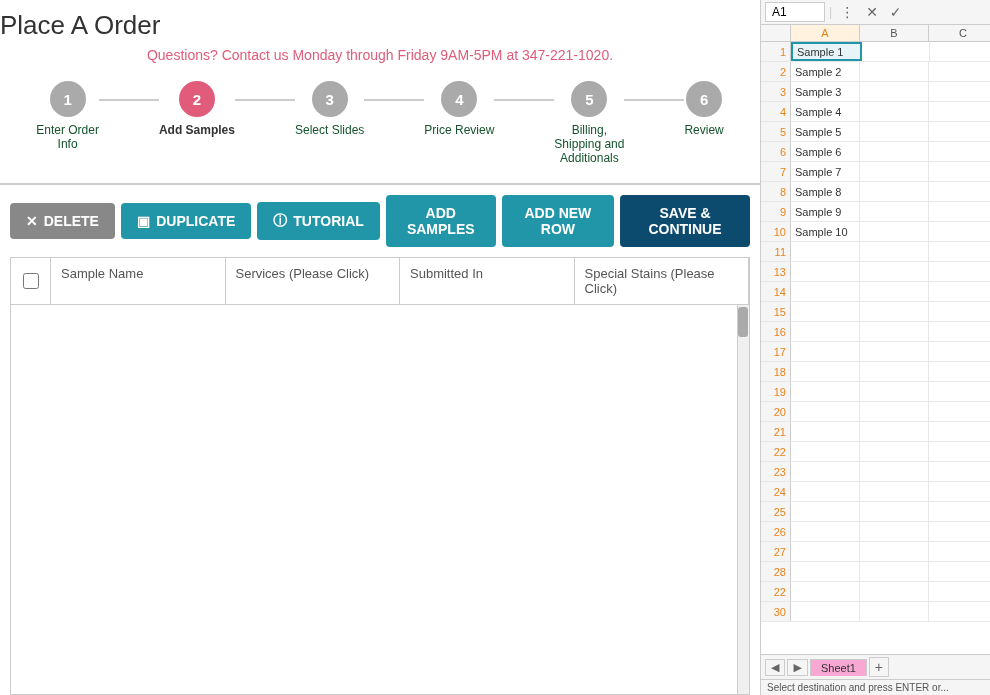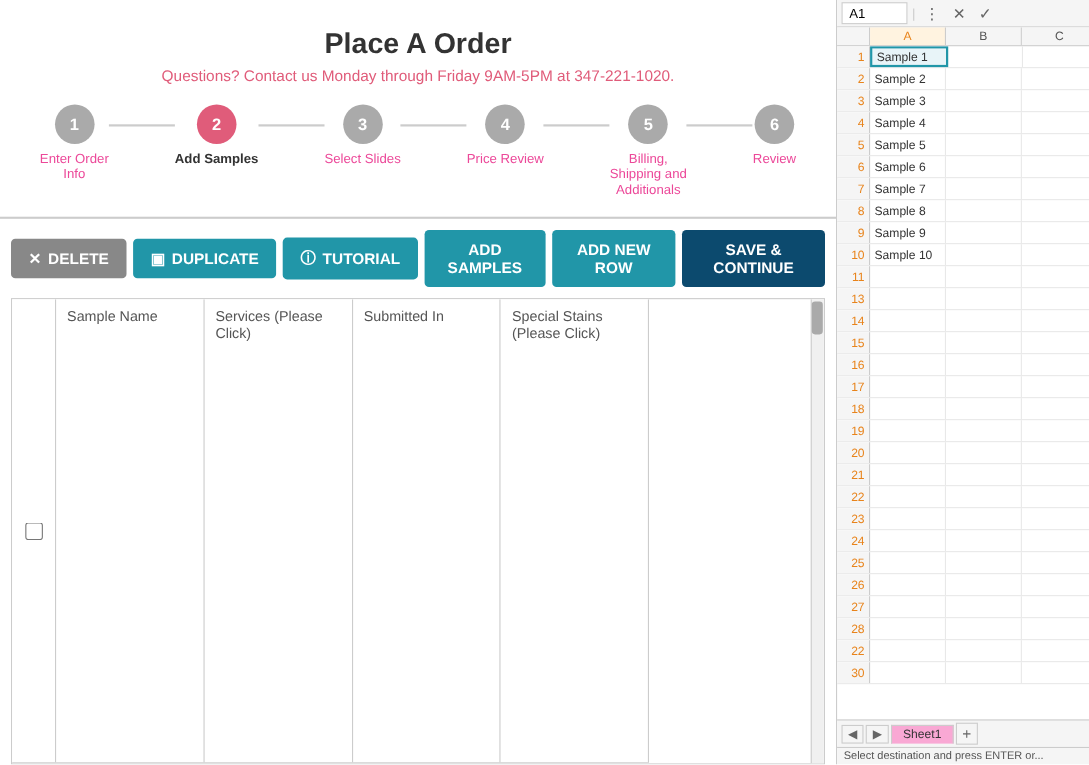--- a/index.html
+++ b/index.html
@@ -14,24 +14,23 @@
 
     
     .main-area {
       width: 760px;
       flex-shrink: 0;
       display: flex;
       flex-direction: column;
     }
 
     .page-title {
-      text-align: center;
       font-size: 26px;
-      font-weight: bold;
-      margin-top: 24px;
+      font-weight: normal;
+      margin-top: 10px;
       color: #333;
     }
 
     .contact-info {
       text-align: center;
       color: #e05c7a;
       font-size: 14px;
       margin-top: 6px;
     }
 
@@ -71,21 +70,21 @@
       font-size: 15px;
       font-weight: bold;
     }
 
     .step-circle.active {
       background: #e05c7a;
     }
 
     .step-label {
       font-size: 12px;
-      color: #ec4899;
+      color: #14532d;
       text-align: center;
       margin-top: 6px;
       max-width: 80px;
     }
 
     .step-label.active {
       font-weight: bold;
       color: #333;
     }
 
@@ -125,21 +124,21 @@
     .btn-add-row { background: #2196a8; }
     .btn-save { background: #0c4a6e; }
 
     
     .table-area {
       border: 1px solid #ccc;
       margin: 0 10px;
       flex: 1;
       overflow: hidden;
       display: flex;
-      flex-direction: row;
+      flex-direction: column;
     }
 
     .table-header {
       display: flex;
       background: #fff;
       border-bottom: 1px solid #ccc;
     }
 
     .th-checkbox {
       width: 40px;

